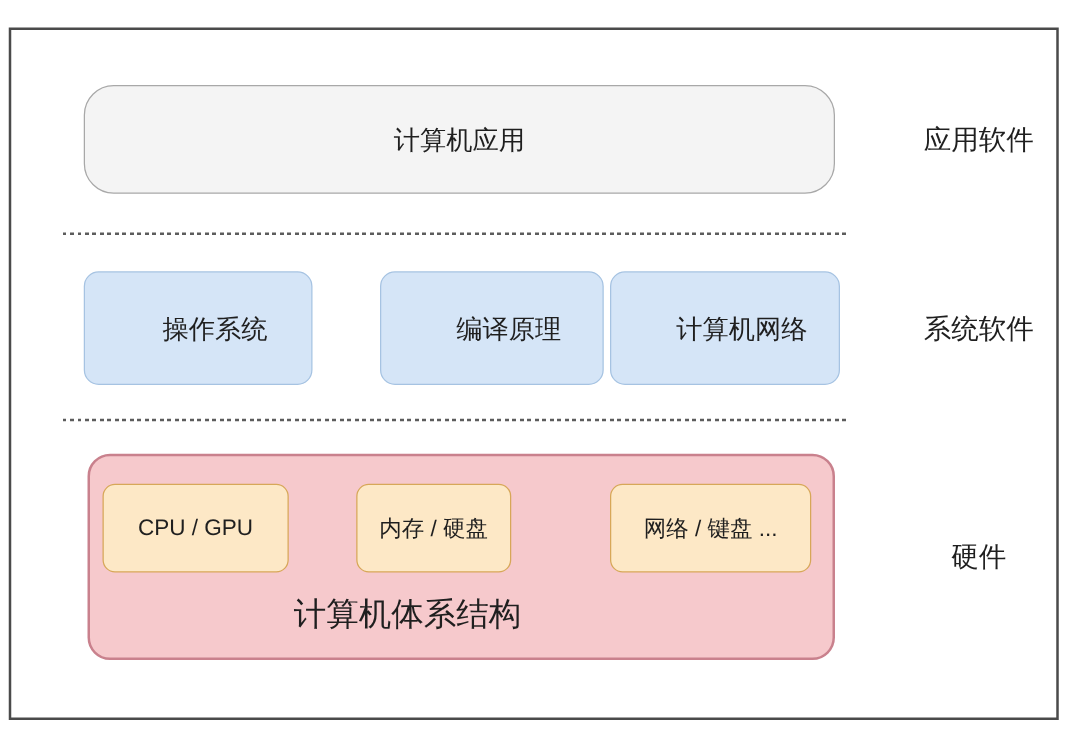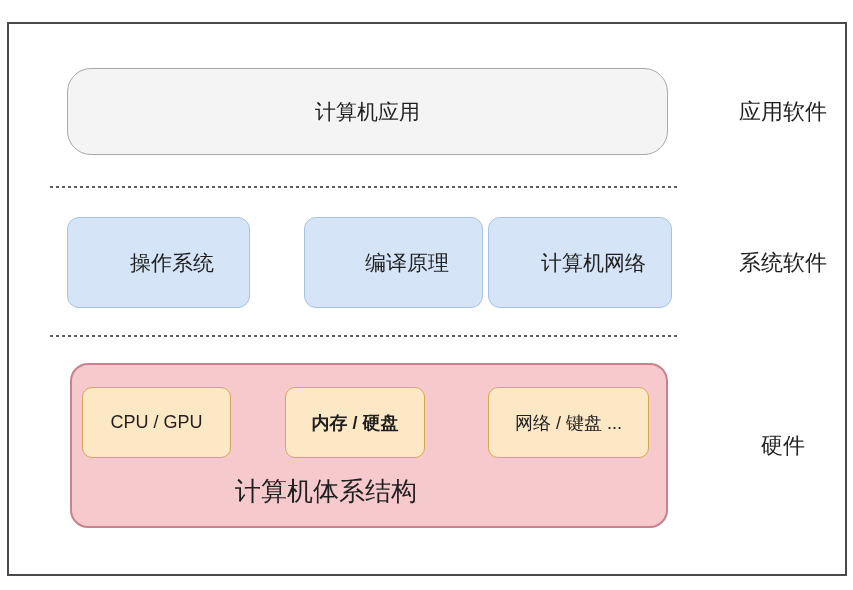--- a/index.html
+++ b/index.html
@@ -54,21 +54,21 @@
     border-radius: 18px;
   }
   .hw-box {
     top: 387px; height: 71px;
     background: #fde8c6;
     border: 1.5px solid #d7a758;
     border-radius: 10px;
     font-size: 18px;
   }
   .hw-box-1 { left: 82px;  width: 149px; }
-  .hw-box-2 { left: 285px; width: 140px; font-weight: bold; }
+  .hw-box-2 { left: 285px; width: 124px; }
   .hw-box-3 { left: 488px; width: 161px; }
   .hw-title {
     left: 70px; top: 458px; width: 512px; height: 66px;
     font-size: 26px;
   }
 
   
   .dash-line {
     height: 2px;
     background-image: repeating-linear-gradient(90deg, #5c5c5c 0 3px, transparent 3px 6px);

